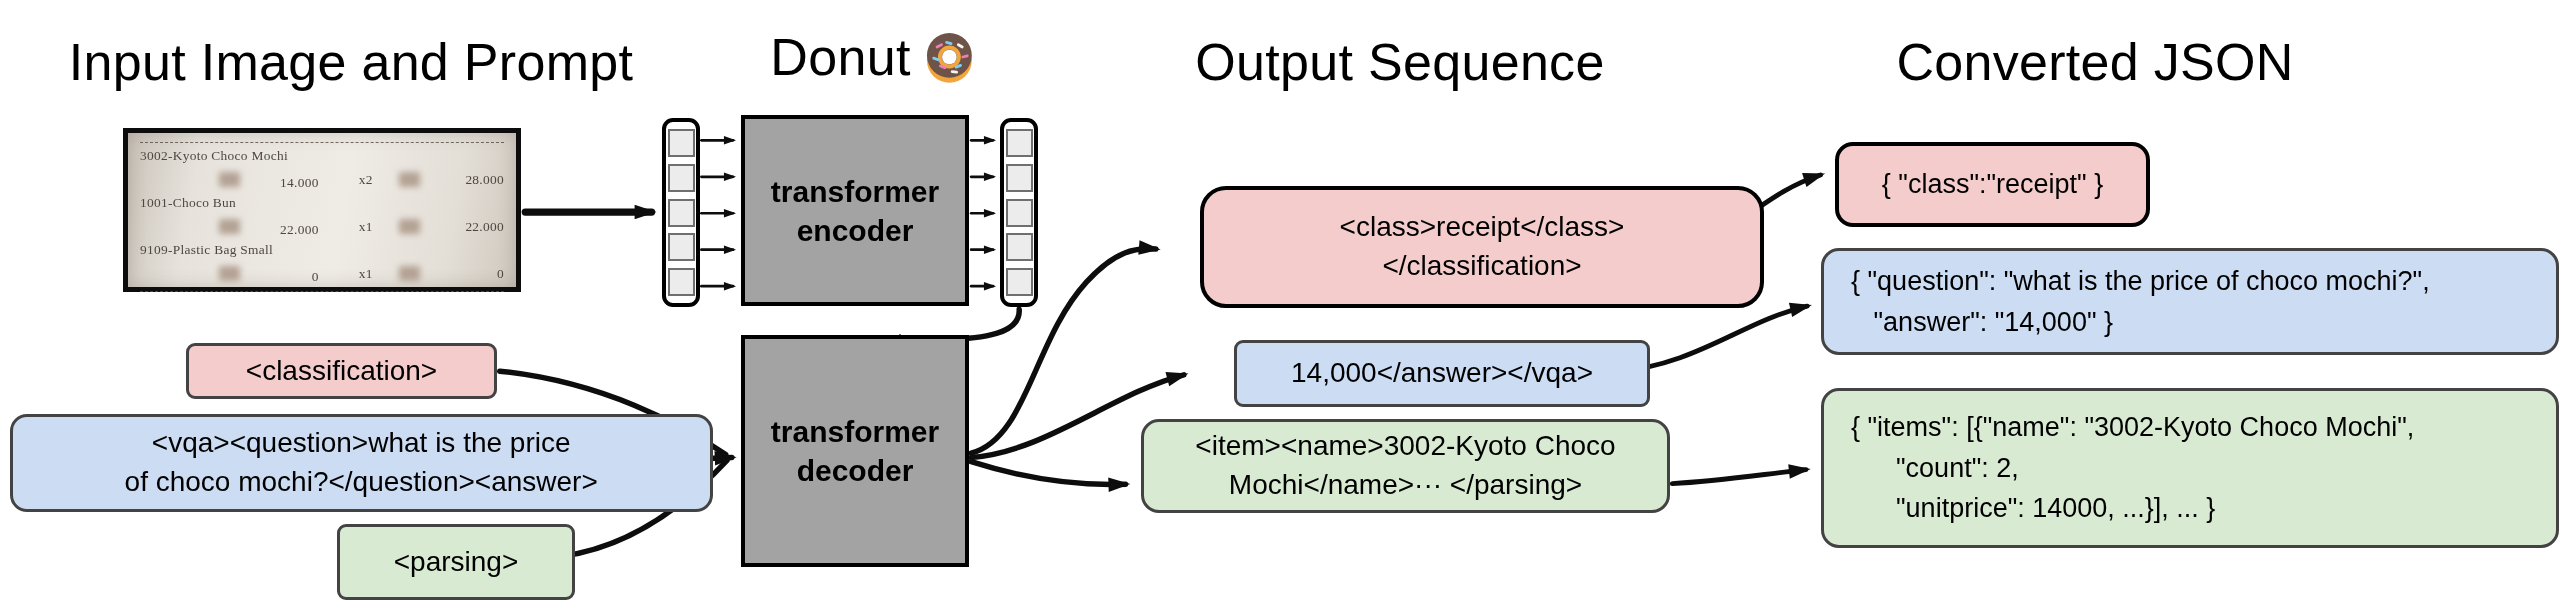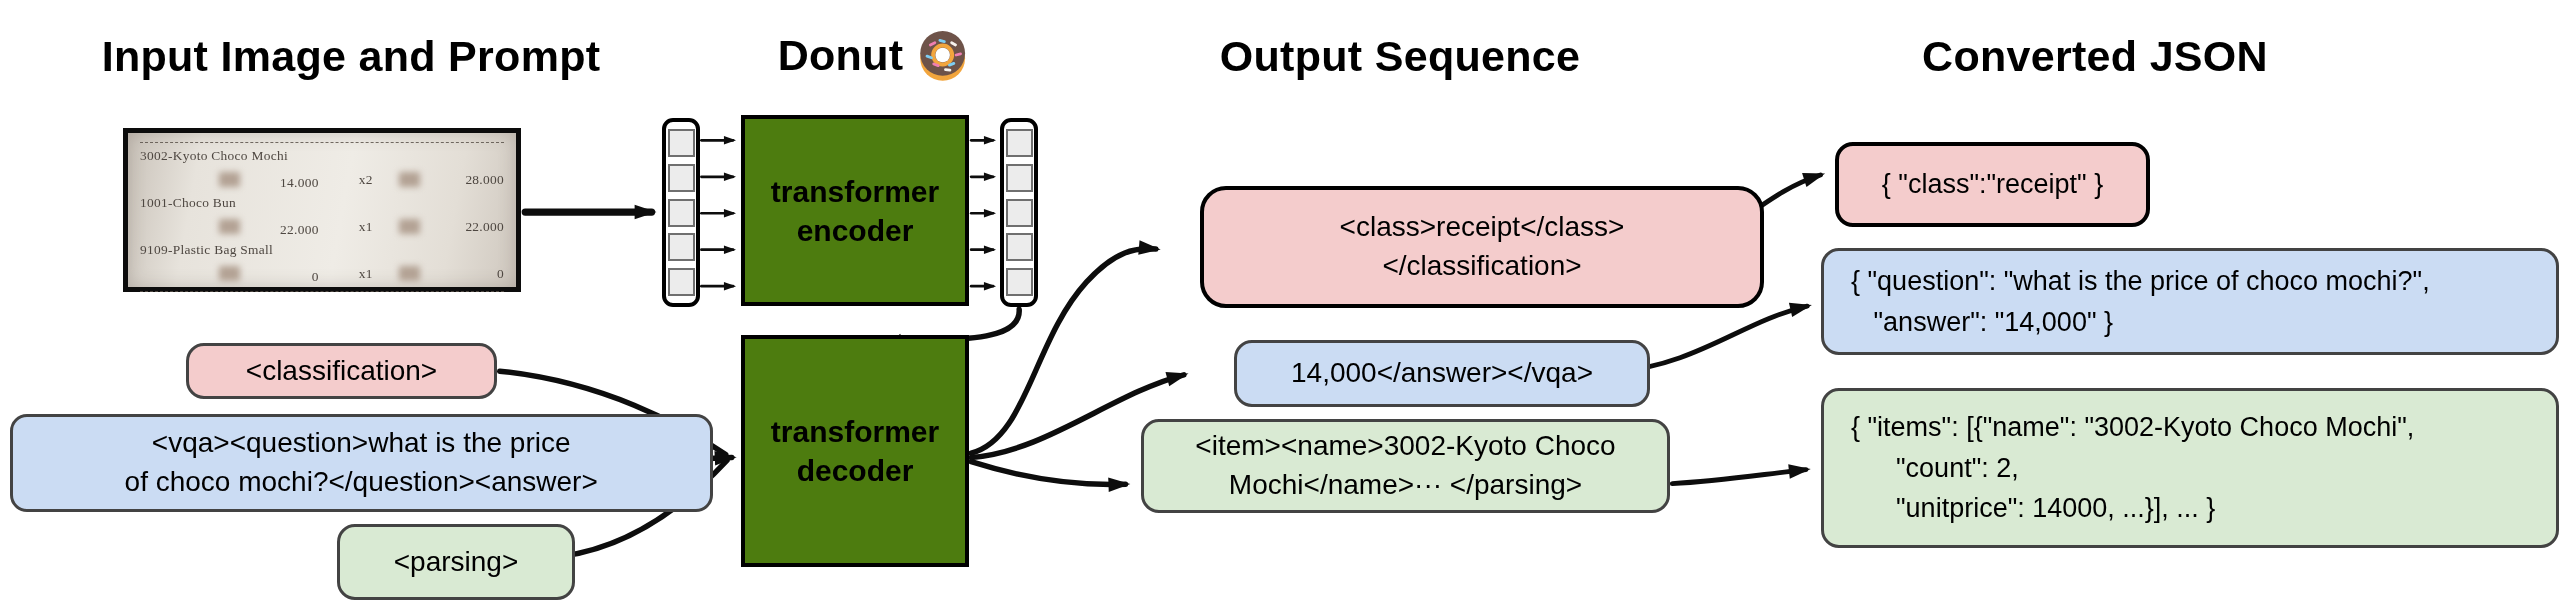--- a/index.html
+++ b/index.html
@@ -3,46 +3,46 @@
 <meta charset="utf-8">
 <style>
   html,body { margin:0; padding:0; background:#ffffff; }
   #canvas {
     position:relative; width:2576px; height:613px; background:#ffffff;
     font-family:"Liberation Sans", sans-serif; overflow:hidden; color:#000;
   }
   svg.overlay { position:absolute; left:0; top:0; width:2576px; height:613px; }
   .title {
     position:absolute; top:32px; transform:translateX(-50%);
-    font-size:43px; font-weight:bold; white-space:nowrap; letter-spacing:0.3px;
+    font-size:52px; font-weight:normal; white-space:nowrap; letter-spacing:0.3px;
   }
   .title-model { top:27px; display:flex; align-items:center; gap:11px; }
   .donut-svg { width:56px; height:56px; }
 
   
   .box {
     position:absolute; box-sizing:border-box;
     display:flex; align-items:center; justify-content:center;
     text-align:center; font-size:28px; line-height:1.38;
-    white-space:pre-line; border-radius:18px; color:#000;
+    white-space:pre-line; border-radius:9px; color:#000;
   }
   .b-pink  { background:var(--pink);  }
   .b-blue  { background:var(--blue);  }
   .b-green { background:var(--green); }
   .gray-border  { border:3.6px solid var(--border-gray); }
   .black-border { border:4.3px solid #000; }
 
   .json-box {
     justify-content:flex-start; text-align:left; white-space:pre-wrap;
     font-size:27px; padding-left:27px; border-radius:18px; line-height:1.5;
   }
 
   
   .model-box {
-    position:absolute; box-sizing:border-box; background:#4d7c0f;
+    position:absolute; box-sizing:border-box; background:#a3a3a3;
     border:4.9px solid #000; display:flex; align-items:center; justify-content:center;
     text-align:center; font-weight:bold; font-size:30px; line-height:1.3; white-space:pre-line;
   }
   .patch-col {
     position:absolute; box-sizing:border-box; width:38px; height:189px;
     border:4.3px solid #000; border-radius:11px; background:#fff;
     display:flex; flex-direction:column; align-items:center; justify-content:space-between;
     padding:6.7px 0;
   }
   .patch {

